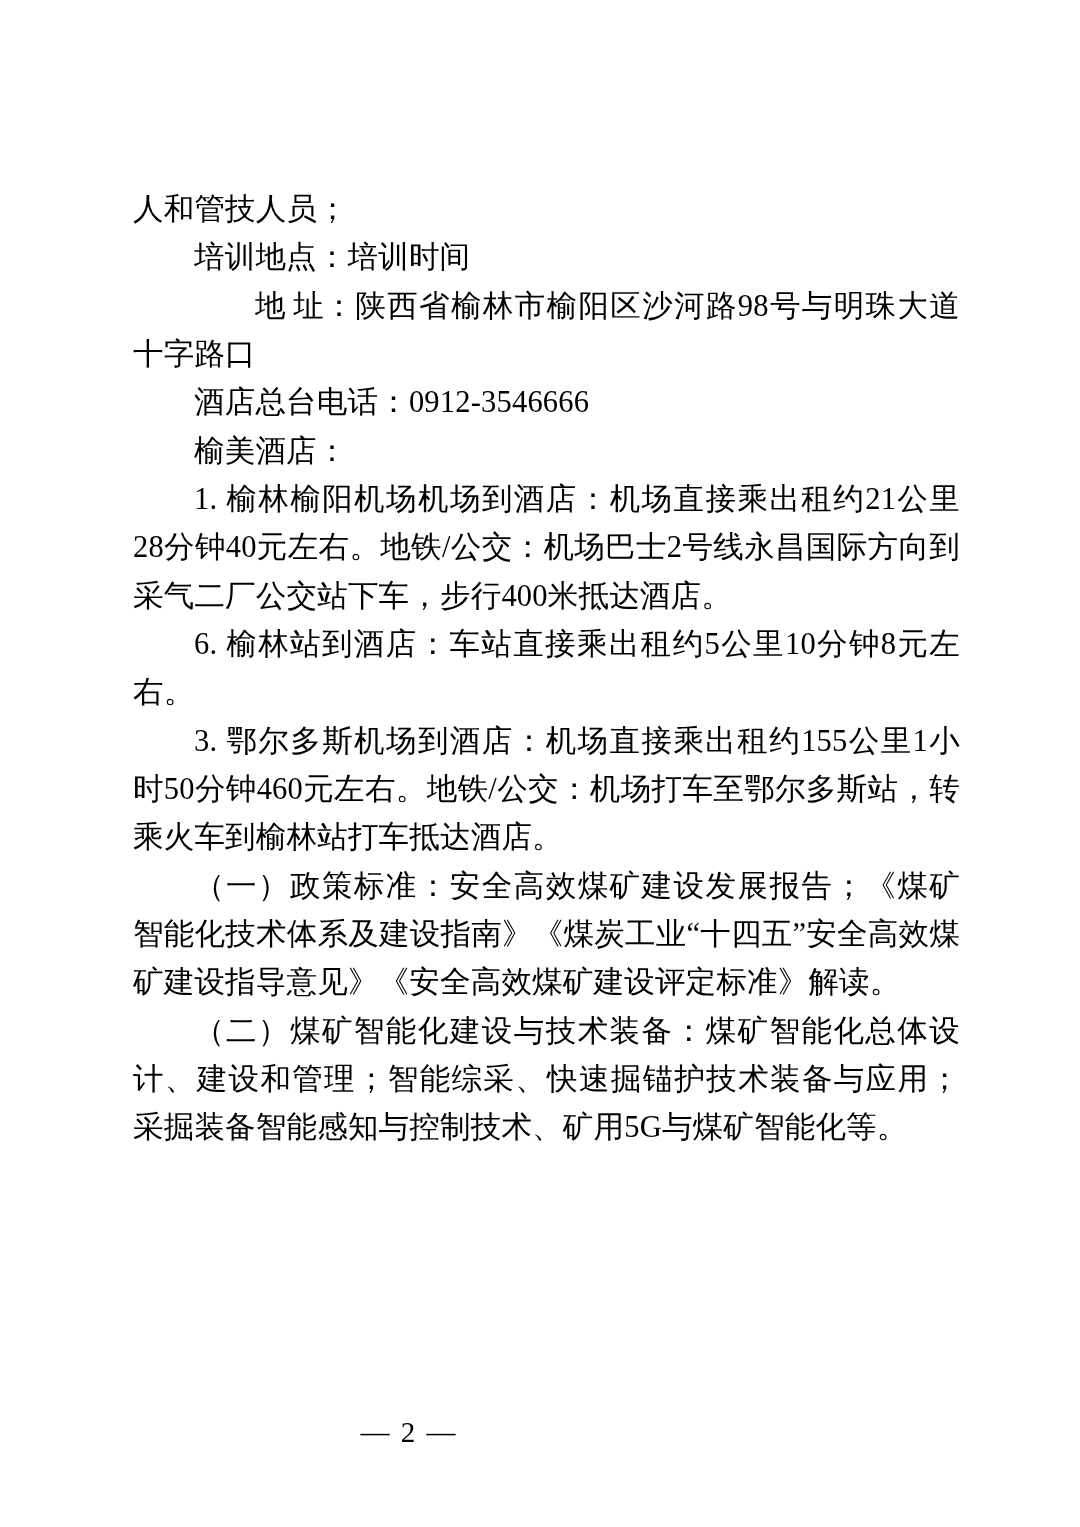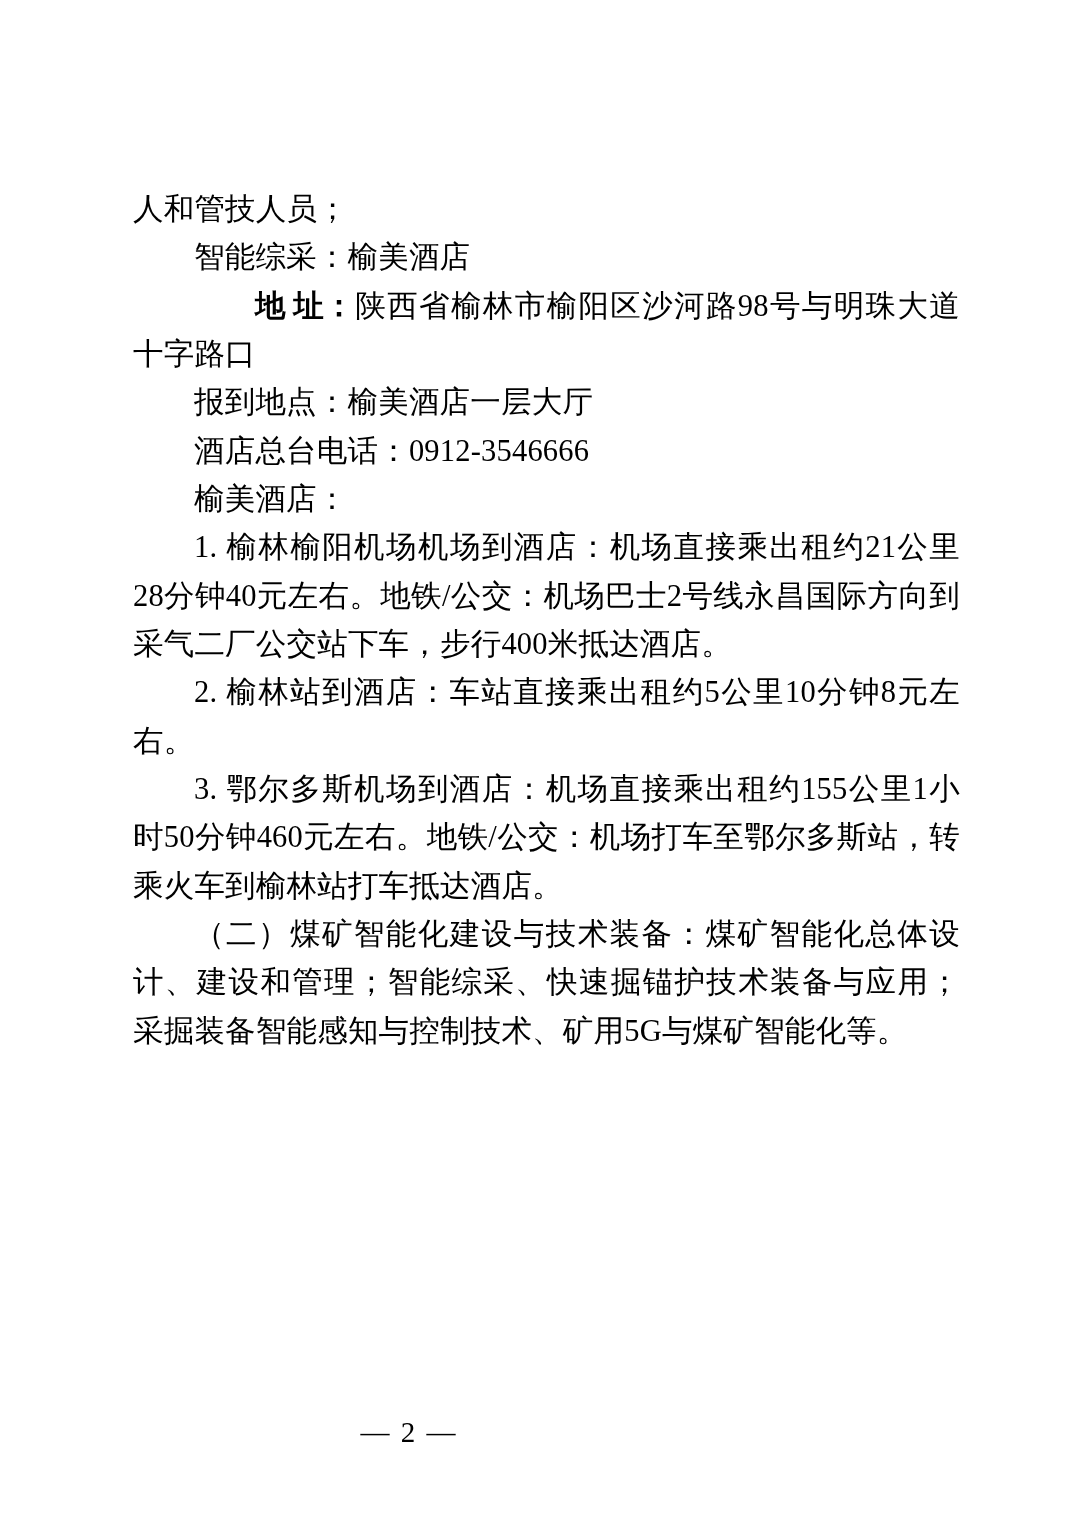--- a/index.html
+++ b/index.html
@@ -43,21 +43,20 @@
   }
   .heading {
     text-indent: 2em;
     font-weight: bold;
     letter-spacing: 1px;
   }
   .addr-label {
     display: inline-block;
     min-width: 4.35em;
     letter-spacing: 0;
-    font-weight: bold;
   }
   .page-number {
     position: absolute;
     left: 0;
     right: 0;
     bottom: 78px;
     text-align: center;
     font-size: 29px;
     letter-spacing: 2px;
     color: #000000;
@@ -70,37 +69,37 @@
 <body>
 
 <div class="page">
   <div class="doc-body">
 
     <p class="noindent">人和管技人员；</p>
 
 
 
 
-    <p class="para">智能综采：榆美酒店</p>
+    <p class="para">培训地点：培训时间</p>
 
     <p class="para"><span class="addr-label">地        址：</span><span>陕西省榆林市榆阳区沙河路98号与明珠大道十字路口</span></p>
 
-    <p class="para">报到地点：榆美酒店一层大厅</p>
 
     <p class="para">酒店总台电话：0912-3546666</p>
 
     <p class="para">榆美酒店：</p>
 
     <p class="para">1. 榆林榆阳机场机场到酒店：机场直接乘出租约21公里28分钟40元左右。地铁/公交：机场巴士2号线永昌国际方向到采气二厂公交站下车，步行400米抵达酒店。</p>
 
-    <p class="para">2. 榆林站到酒店：车站直接乘出租约5公里10分钟8元左右。</p>
+    <p class="para">6. 榆林站到酒店：车站直接乘出租约5公里10分钟8元左右。</p>
 
     <p class="para">3. 鄂尔多斯机场到酒店：机场直接乘出租约155公里1小时50分钟460元左右。地铁/公交：机场打车至鄂尔多斯站，转乘火车到榆林站打车抵达酒店。</p>
 
 
+    <p class="para">（一）政策标准：安全高效煤矿建设发展报告；《煤矿智能化技术体系及建设指南》《煤炭工业“十四五”安全高效煤矿建设指导意见》《安全高效煤矿建设评定标准》解读。</p>
 
     <p class="para">（二）煤矿智能化建设与技术装备：煤矿智能化总体设计、建设和管理；智能综采、快速掘锚护技术装备与应用；采掘装备智能感知与控制技术、矿用5G与煤矿智能化等。</p>
 
   </div>
 
   <div class="page-number">
     <span class="pn-inner">— 2 —</span>
   </div>
 </div>
 

